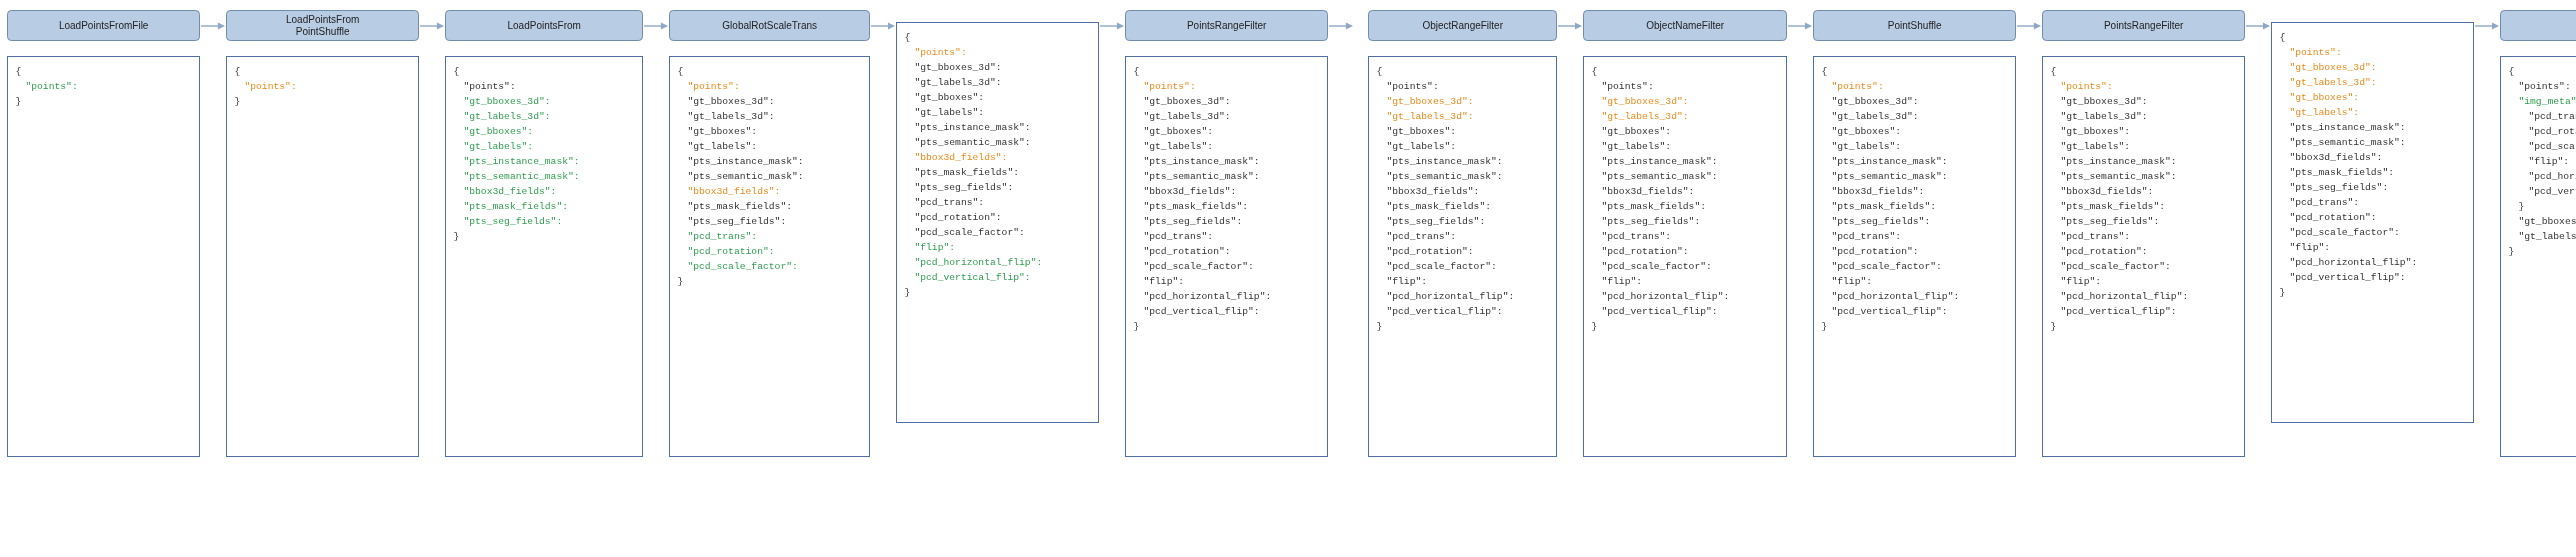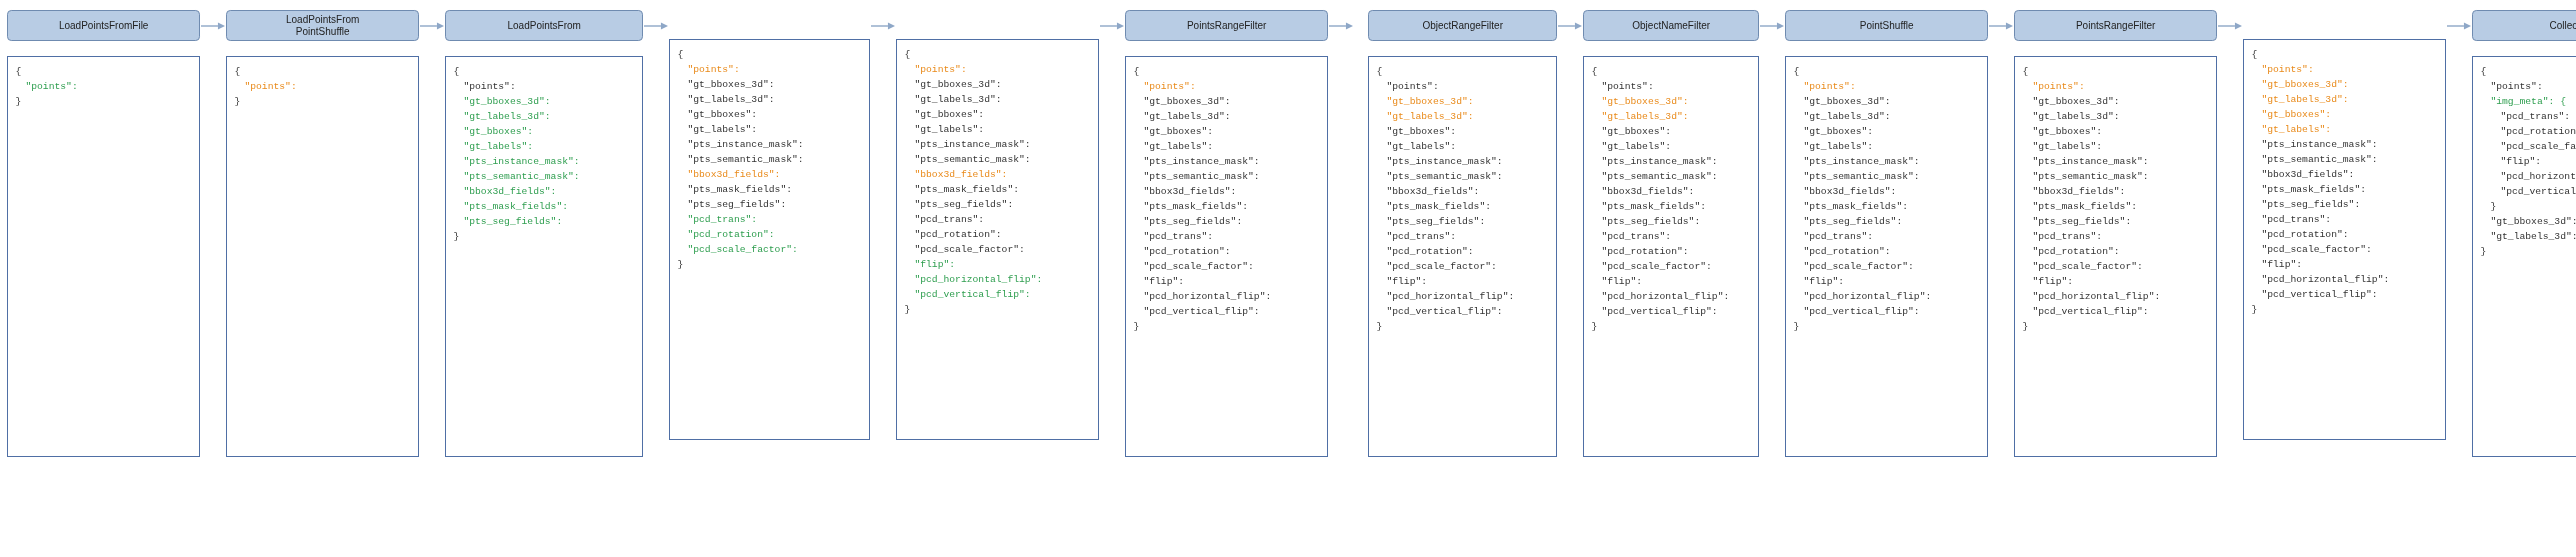--- a/index.html
+++ b/index.html
@@ -6,21 +6,21 @@
   html, body {
     margin: 0;
     padding: 0;
     background: #ffffff;
     font-family: "Segoe UI", Arial, sans-serif;
     font-size: 9.3px;
     color: #333;
   }
   .pipeline {
     display: flex;
-    align-items: center;
+    align-items: flex-start;
     padding: 8.6px 7.2px 13px 7.2px;
     width: 2576px;
   }
   .step {
     display: flex;
     flex-direction: column;
     align-items: stretch;
     flex: 0 0 auto;
   }
   .header-row {
@@ -145,20 +145,23 @@
         <div class="arrow">
           <svg width="24" height="10" viewBox="0 0 34 14">
             <line x1="0" y1="7" x2="24" y2="7" stroke="#8ea7c7" stroke-width="2"></line>
             <polygon points="24,2 34,7 24,12" fill="#8ea7c7"></polygon>
           </svg>
         </div>
       </div>
       <div style="margin-top: 13px; min-height: 401px;"></div>
     </div>
     <div class="step" style="width: 201px;">
+      <div class="header-row">
+        <div class="node">GlobalRotScaleTrans</div>
+      </div>
       <div class="box">
         <div class="brace">{</div>
         <div class="indent" style="padding-left: 10px;"><span class="k-orange">"points":</span></div>
         <div class="indent" style="padding-left: 10px;"><span class="k-default">"gt_bboxes_3d":</span></div>
         <div class="indent" style="padding-left: 10px;"><span class="k-default">"gt_labels_3d":</span></div>
         <div class="indent" style="padding-left: 10px;"><span class="k-default">"gt_bboxes":</span></div>
         <div class="indent" style="padding-left: 10px;"><span class="k-default">"gt_labels":</span></div>
         <div class="indent" style="padding-left: 10px;"><span class="k-default">"pts_instance_mask":</span></div>
         <div class="indent" style="padding-left: 10px;"><span class="k-default">"pts_semantic_mask":</span></div>
         <div class="indent" style="padding-left: 10px;"><span class="k-orange">"bbox3d_fields":</span></div>
@@ -279,21 +282,21 @@
       <div class="header-row">
         <div class="arrow">
           <svg width="24" height="10" viewBox="0 0 34 14">
             <line x1="0" y1="7" x2="24" y2="7" stroke="#8ea7c7" stroke-width="2"></line>
             <polygon points="24,2 34,7 24,12" fill="#8ea7c7"></polygon>
           </svg>
         </div>
       </div>
       <div style="margin-top: 13px; min-height: 401px;"></div>
     </div>
-    <div class="step" style="width: 176px;">
+    <div class="step" style="width: 204px;">
       <div class="header-row">
         <div class="node">ObjectNameFilter</div>
       </div>
       <div class="box">
         <div class="brace">{</div>
         <div class="indent" style="padding-left: 10px;"><span class="k-default">"points":</span></div>
         <div class="indent" style="padding-left: 10px;"><span class="k-orange">"gt_bboxes_3d":</span></div>
         <div class="indent" style="padding-left: 10px;"><span class="k-orange">"gt_labels_3d":</span></div>
         <div class="indent" style="padding-left: 10px;"><span class="k-default">"gt_bboxes":</span></div>
         <div class="indent" style="padding-left: 10px;"><span class="k-default">"gt_labels":</span></div>

